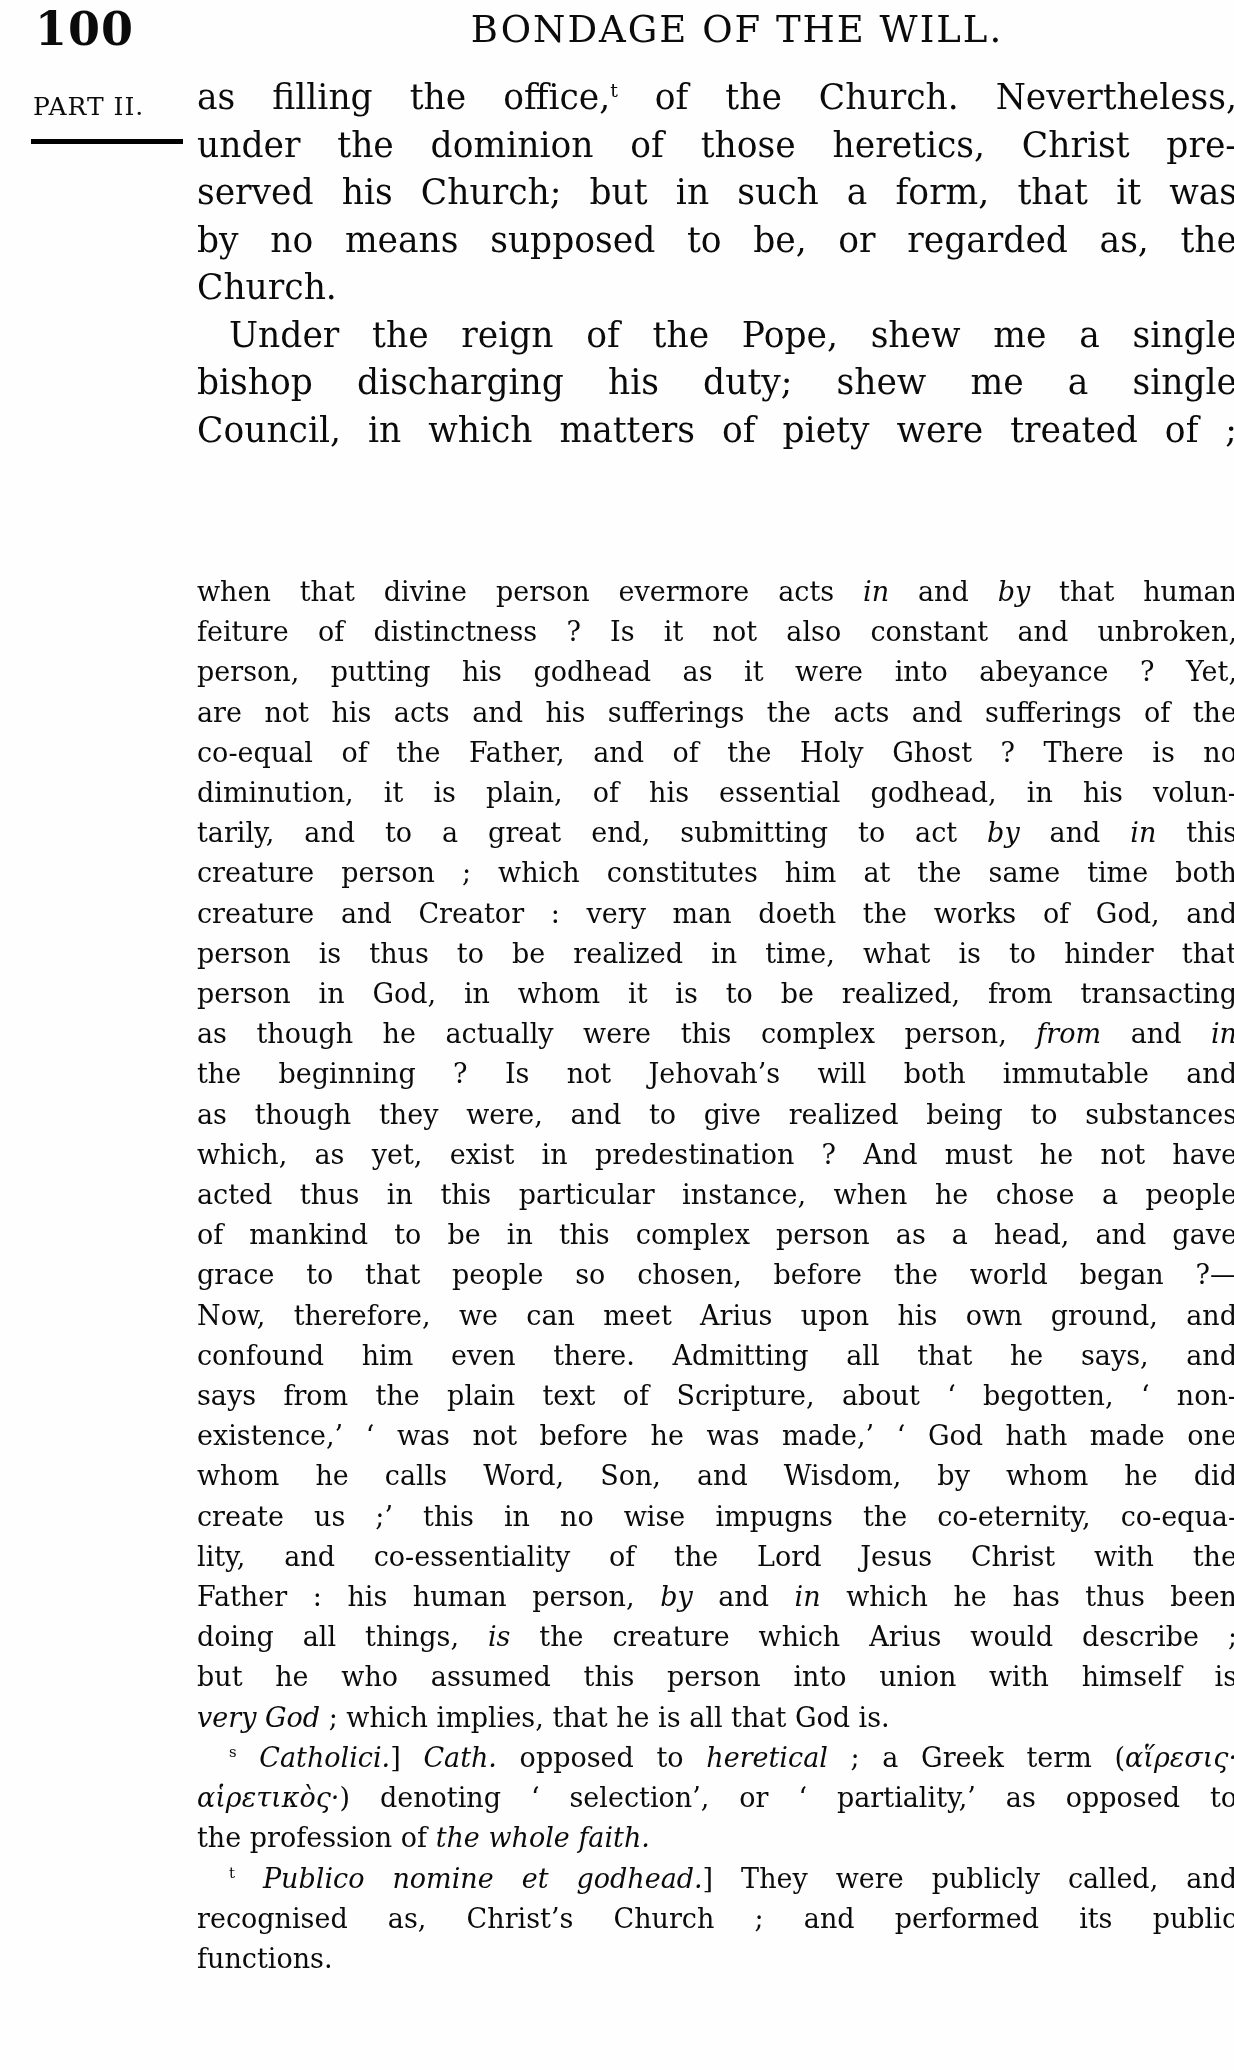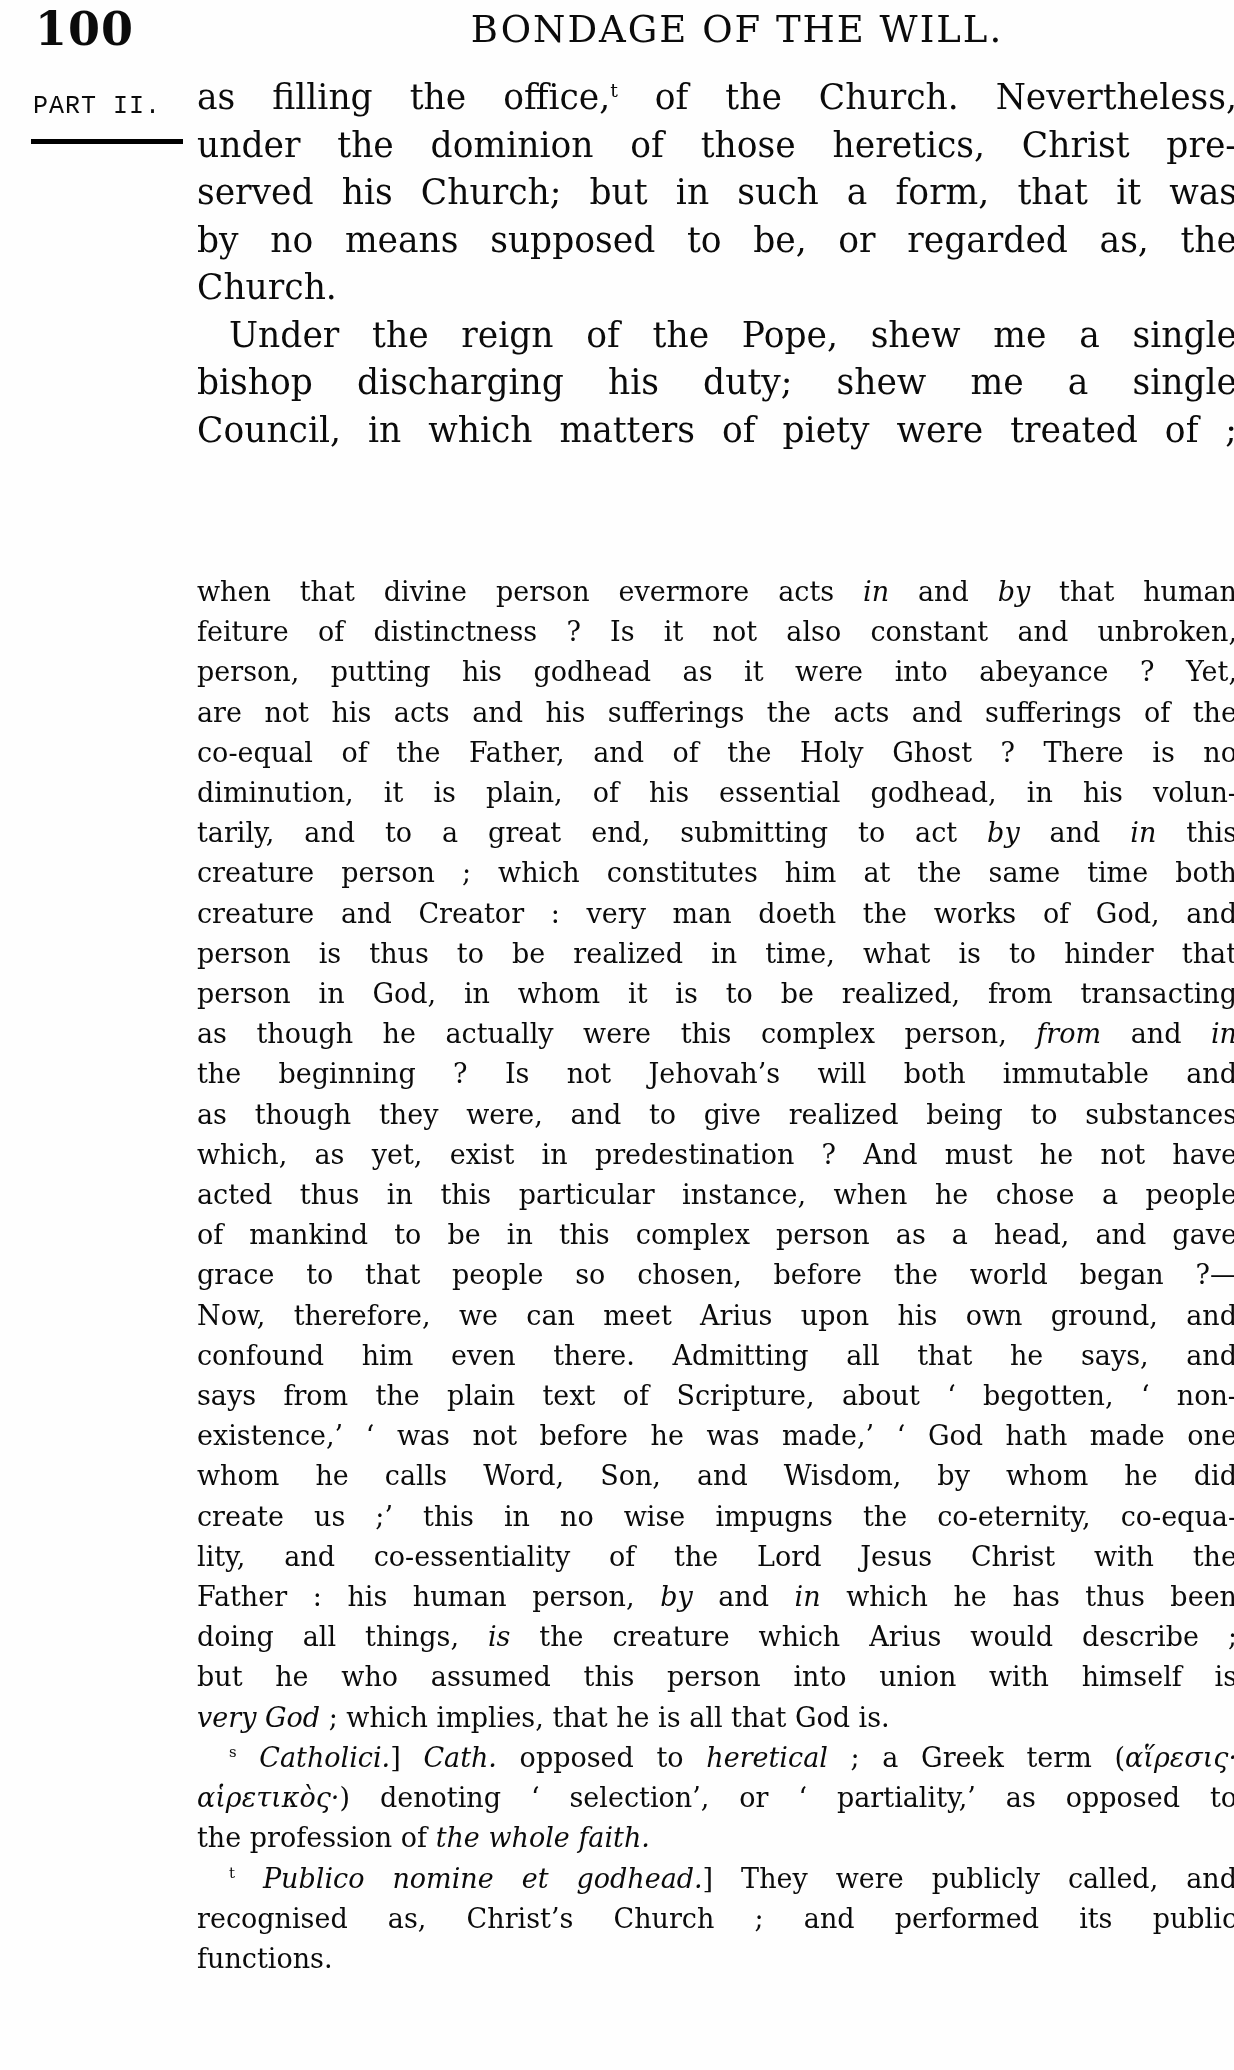--- a/index.html
+++ b/index.html
@@ -21,21 +21,20 @@
     position: absolute; left: 192px; width: 1040px; top: 8px;
     text-align: center; font-size: 37px; letter-spacing: 2px;
     white-space: nowrap; font-weight: 400;
   }
 
   
   .part-label {
     position: absolute; left: 8px; top: 92px;
     font-size: 25px; letter-spacing: 1px; font-weight: 500;
     white-space: nowrap;
-    font-family: Liberation Mono, monospace;
   }
   .margin-rule {
     position: absolute; left: 6px; top: 139px;
     width: 152px; height: 5px; background: #000;
   }
 
   
   .column { position: absolute; left: 172px; width: 1040px; }
   #body-container { top: 74px; }
   #footnote-container { top: 572px; }

